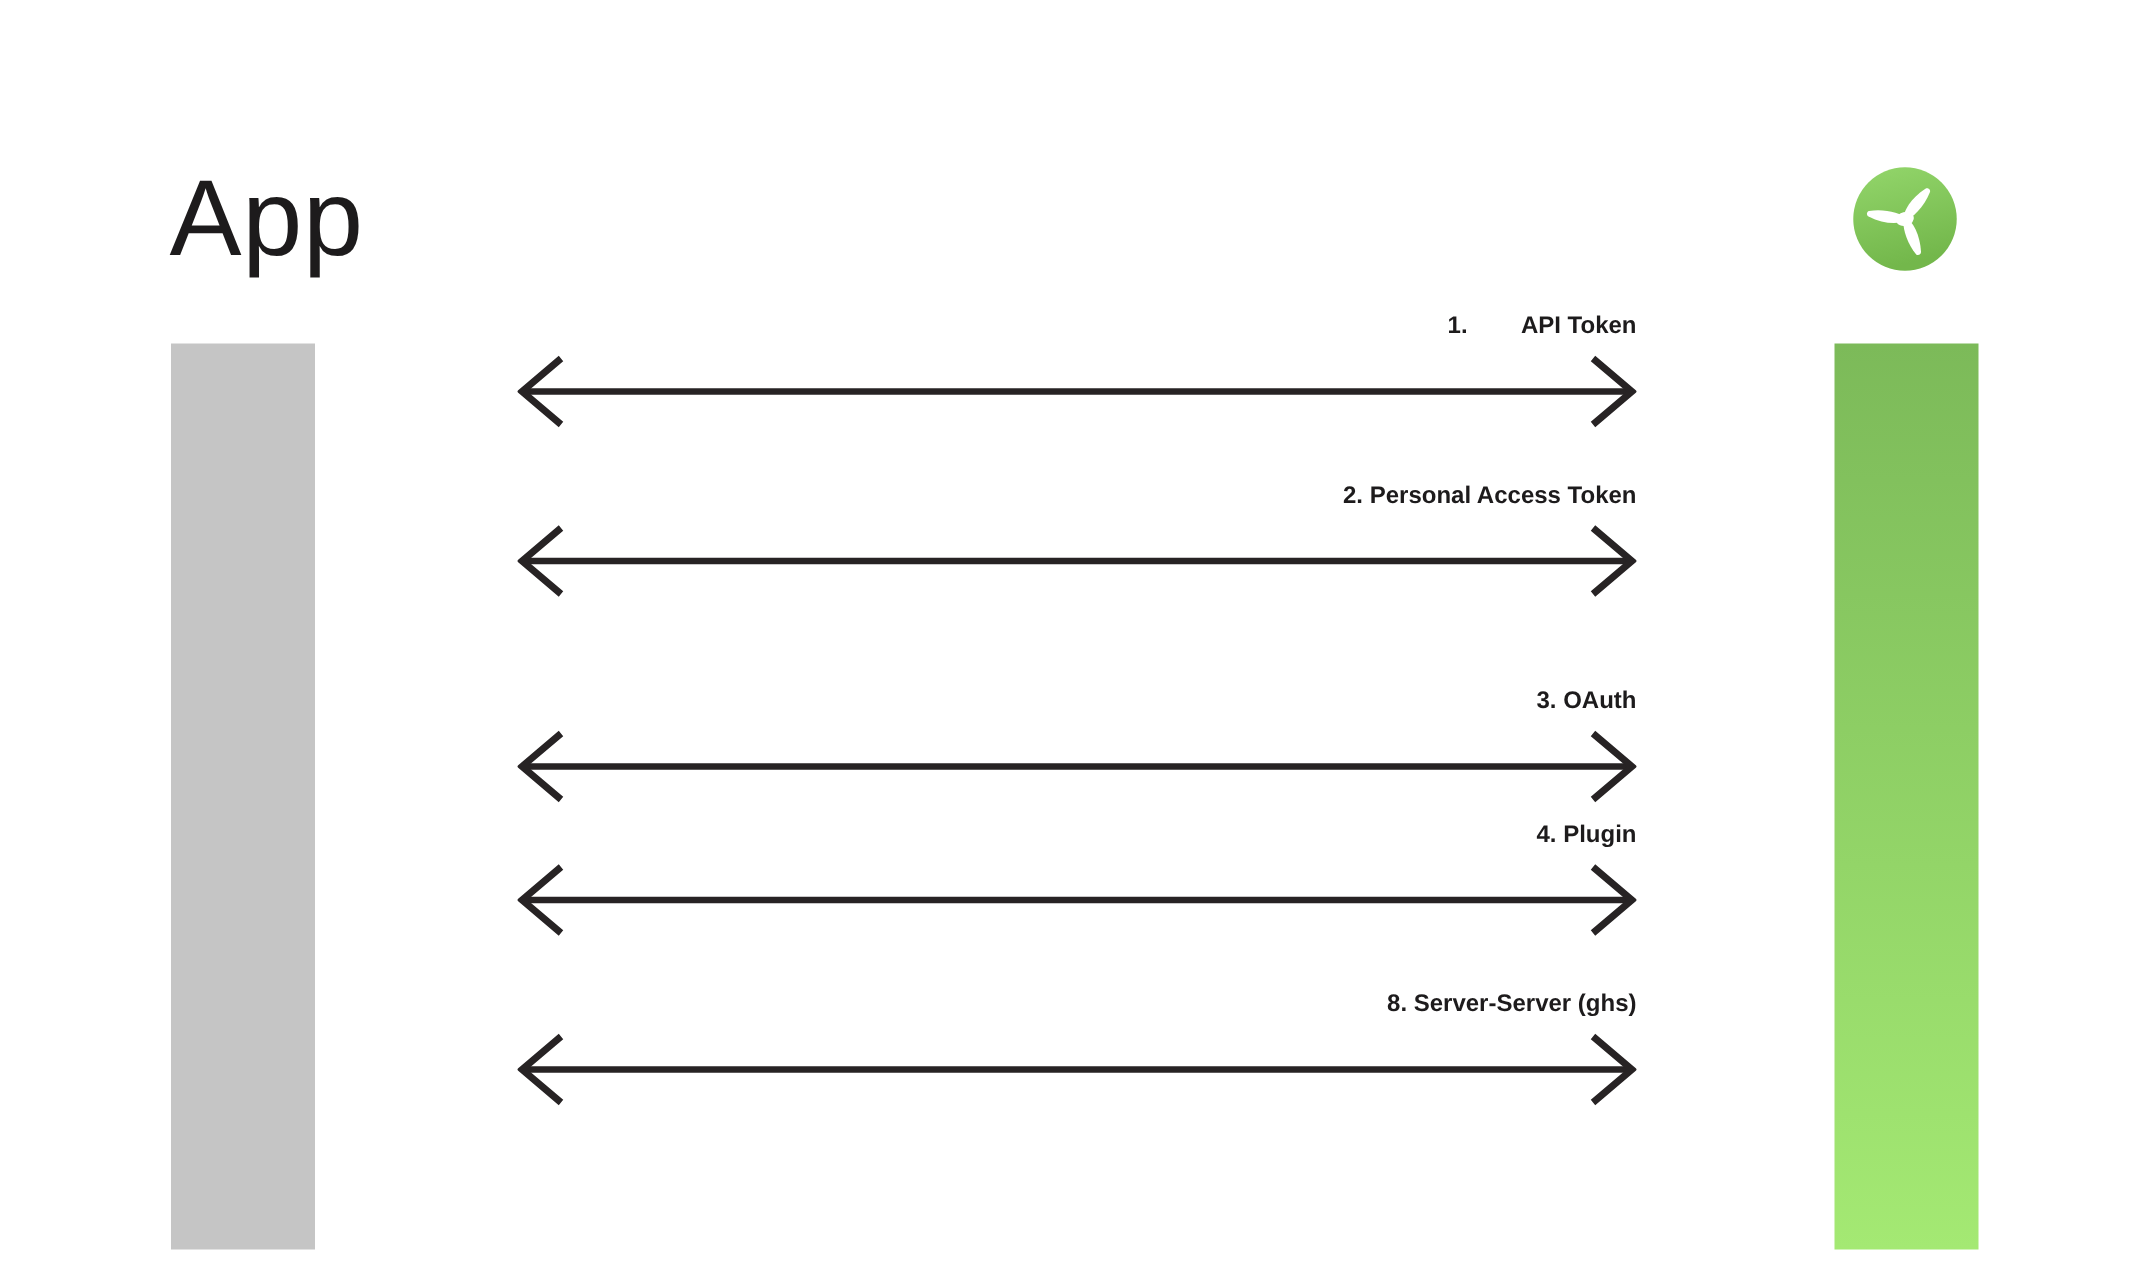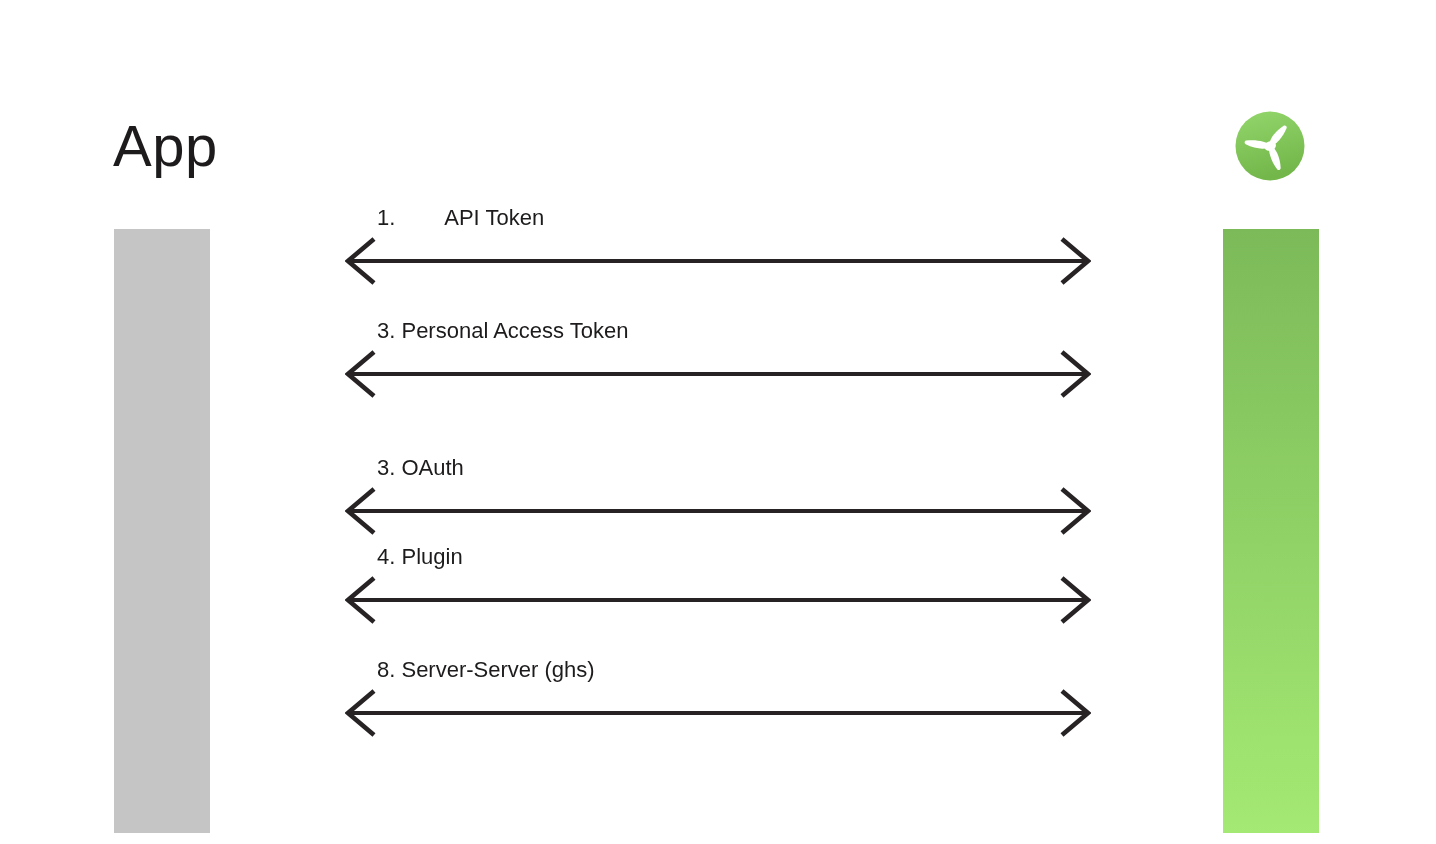--- a/index.html
+++ b/index.html
@@ -12,21 +12,21 @@
     position: relative;
     width: 1436px;
     height: 844px;
     background: var(--background, #ffffff);
     overflow: hidden;
   }
   .app-title {
     position: absolute;
     left: 113px;
     top: 114px;
-    font-size: 58px;
+    font-size: 72px;
     line-height: 64px;
     font-weight: 400;
     letter-spacing: 0.5px;
     color: var(--text, #141414);
   }
   .left-bar {
     position: absolute;
     left: 114px;
     top: 229px;
     width: 96px;
@@ -51,24 +51,24 @@
   .conn {
     position: absolute;
     left: 345px;
     width: 746px;
   }
   .conn-label {
     display: block;
     width: 100%;
     box-sizing: border-box;
     padding-left: 32px;
-    text-align: left;
-    font-size: 22px;
+    text-align: right;
+    font-size: 16px;
     line-height: 28px;
-    font-weight: 400;
+    font-weight: 700;
     color: var(--text, #232021);
     white-space: pre;
   }
   .arrow-svg {
     display: block;
     width: 746px;
     height: 58px;
   }
   .arrow-svg line, .arrow-svg polyline {
     stroke: var(--arrow, #272324);
@@ -108,21 +108,21 @@
   <div class="conn" style="top:204px">
     <div class="conn-label">1.&nbsp;&nbsp;&nbsp;&nbsp;&nbsp;&nbsp;&nbsp;&nbsp;API Token</div>
     <svg class="arrow-svg" viewBox="0 0 746 58">
       <line x1="4" y1="29" x2="742" y2="29" stroke-width="4.2"></line>
       <polyline points="29,7 3,29 29,51" stroke-width="4.6"></polyline>
       <polyline points="717,7 743,29 717,51" stroke-width="4.6"></polyline>
     </svg>
   </div>
 
   <div class="conn" style="top:317px">
-    <div class="conn-label">3. Personal Access Token</div>
+    <div class="conn-label">2. Personal Access Token</div>
     <svg class="arrow-svg" viewBox="0 0 746 58">
       <line x1="4" y1="29" x2="742" y2="29" stroke-width="4.2"></line>
       <polyline points="29,7 3,29 29,51" stroke-width="4.6"></polyline>
       <polyline points="717,7 743,29 717,51" stroke-width="4.6"></polyline>
     </svg>
   </div>
 
   <div class="conn" style="top:454px">
     <div class="conn-label">3. OAuth</div>
     <svg class="arrow-svg" viewBox="0 0 746 58">

